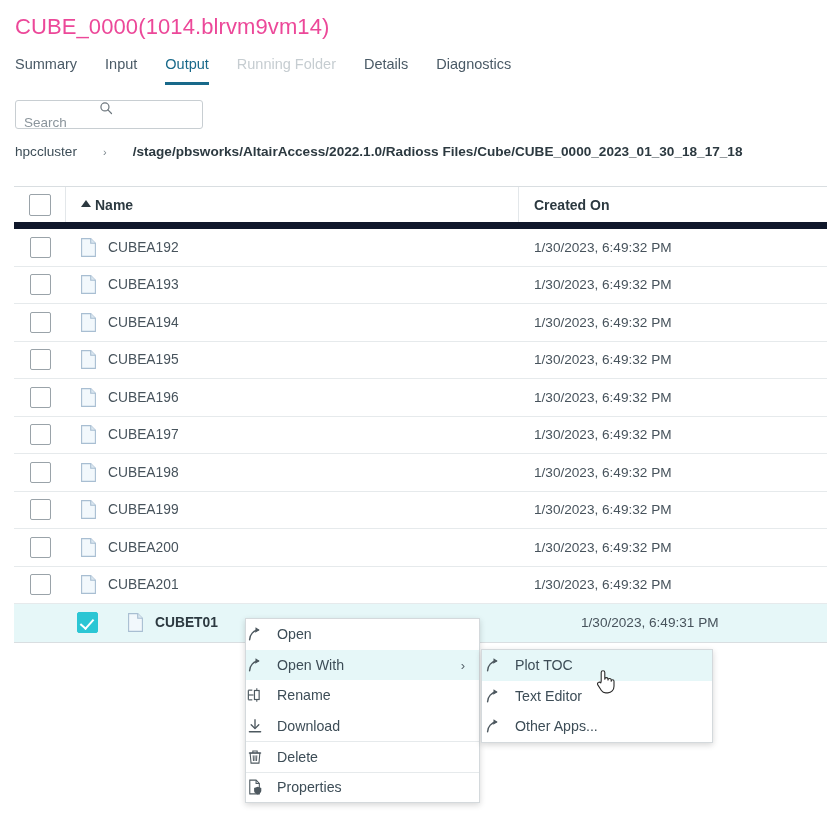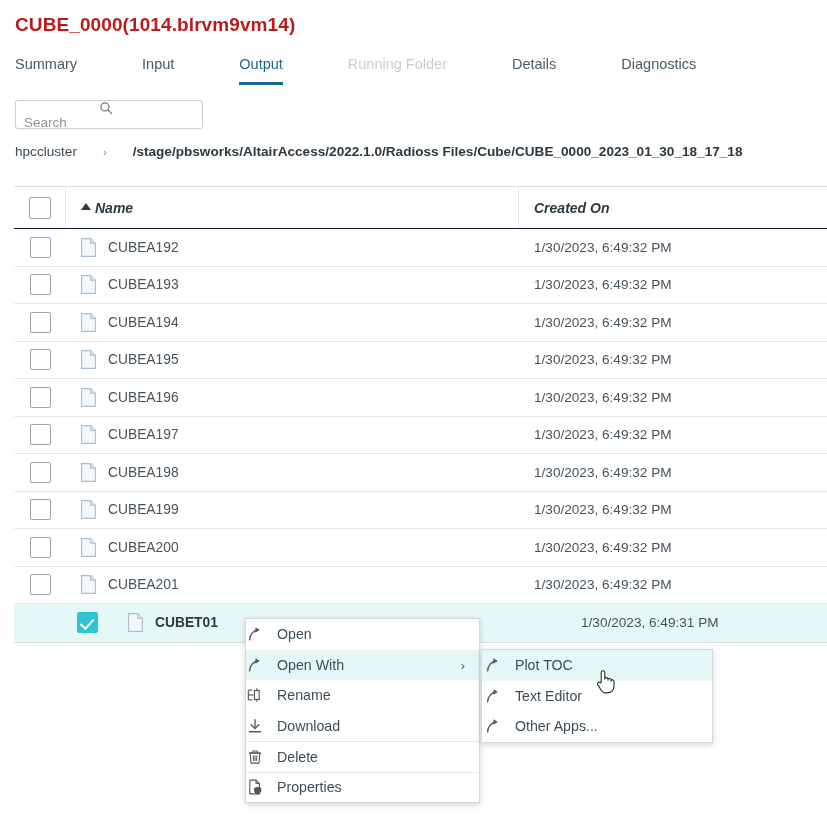--- a/index.html
+++ b/index.html
@@ -19,36 +19,35 @@
     width: 827px;
     height: 839px;
     background: #ffffff;
   }
 
   
   .job-title {
     position: absolute;
     left: 15px;
     top: 14px;
-    font-size: 19px;
-    font-weight: 700;
-    color: #b91c1c;
+    font-size: 22px;
+    font-weight: 400;
+    color: #ec4899;
     letter-spacing: 0.1px;
     white-space: nowrap;
   }
 
   
   .tabs {
     position: absolute;
     left: 15px;
     top: 56px;
     display: flex;
     align-items: flex-start;
     height: 30px;
-    gap: 37px;
   }
   .tab {
     font-size: 14.5px;
     color: #4a5a66;
     padding: 0 0 9px 0;
     margin-right: 28px;
     white-space: nowrap;
     cursor: pointer;
     border-bottom: 3px solid transparent;
     line-height: 17px;
@@ -116,23 +115,22 @@
     left: 14px;
     top: 186px;
     width: 813px;
     border-top: 1px solid #d9dee1;
     border-bottom: 1px solid #d9dee1;
   }
   .thead {
     display: flex;
     align-items: center;
     height: 42px;
-    border-bottom: 1px solid #0f172a;
+    border-bottom: 7px solid #0f172a;
     background: #fff;
-    font-style: italic;
   }
   .th-check {
     width: 52px;
     display: flex;
     align-items: center;
     justify-content: center;
     height: 100%;
     border-right: 1px solid #e3e7ea;
   }
   .th-name {

